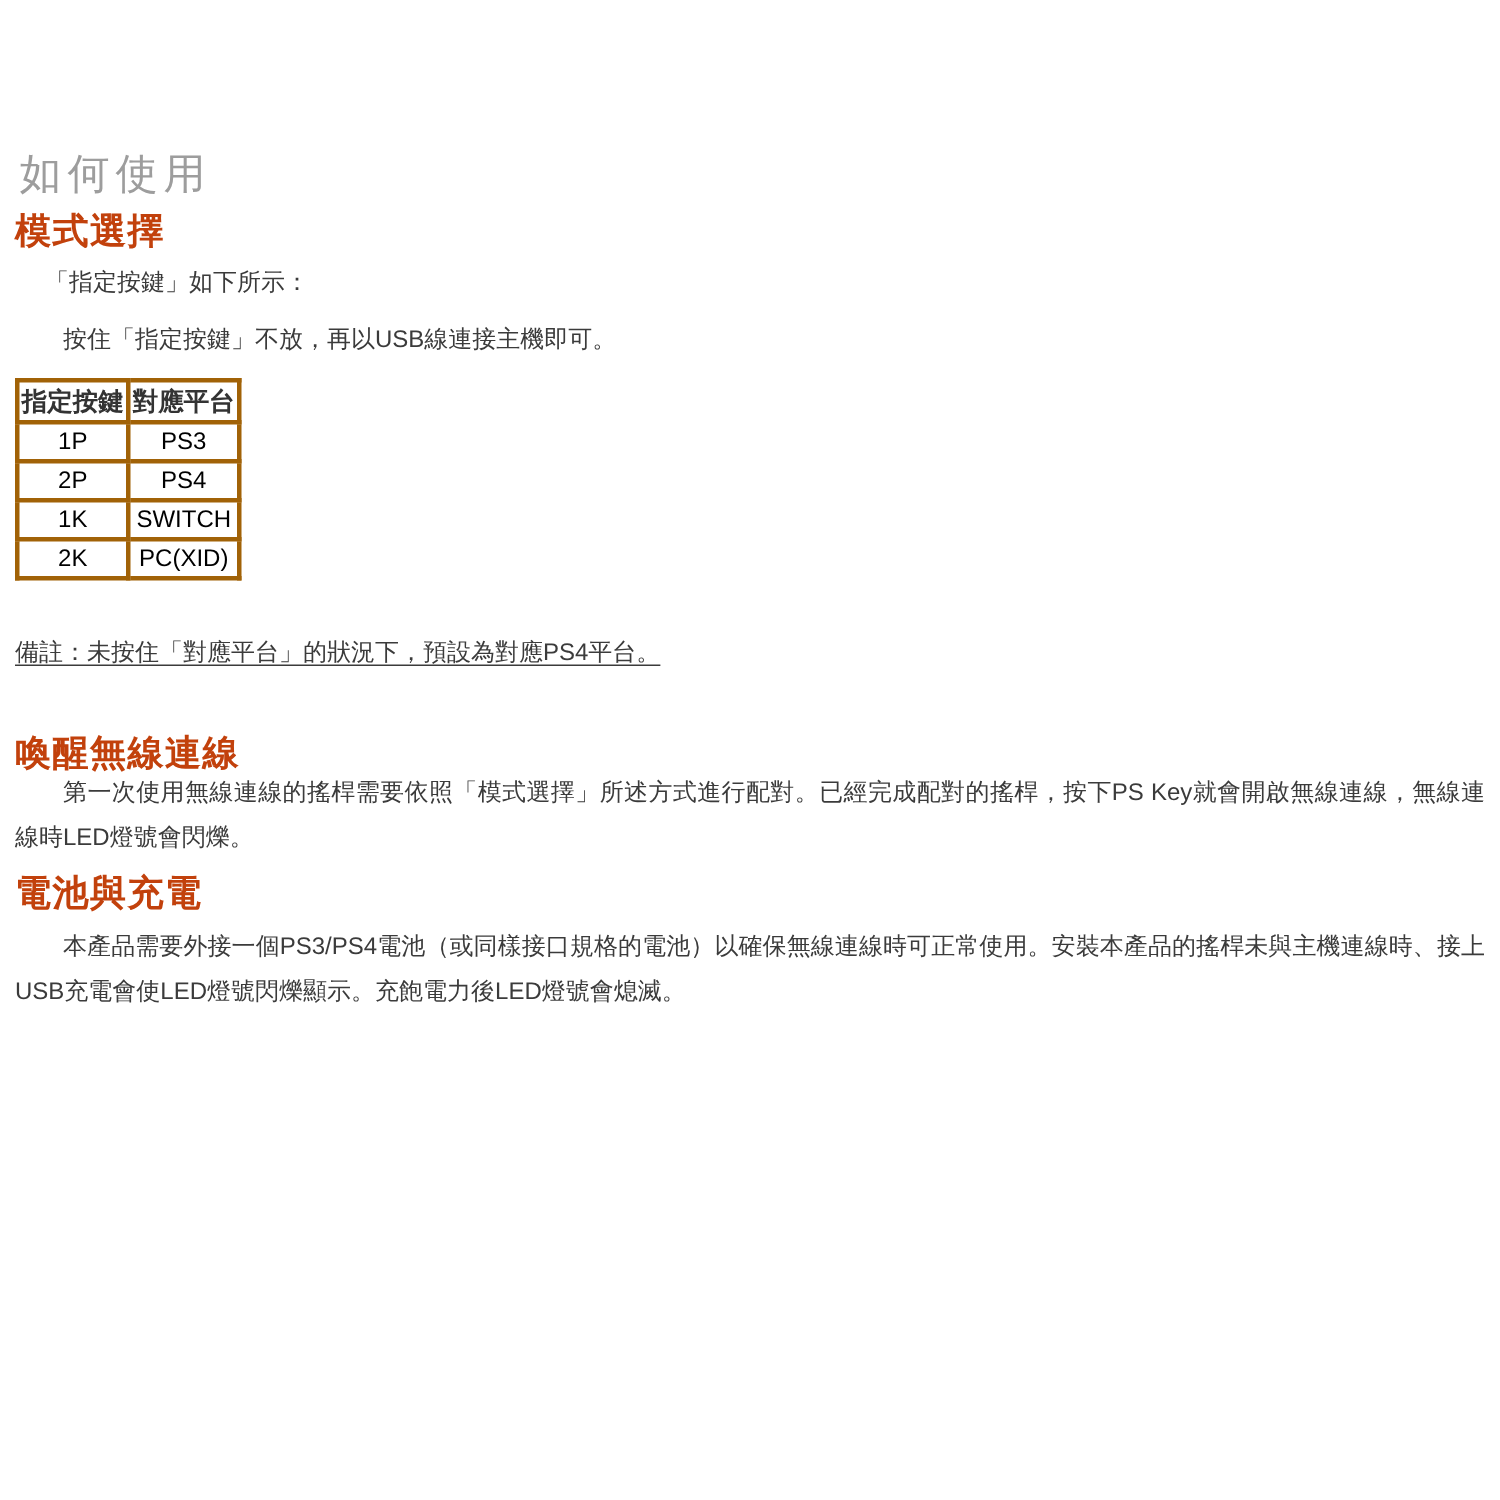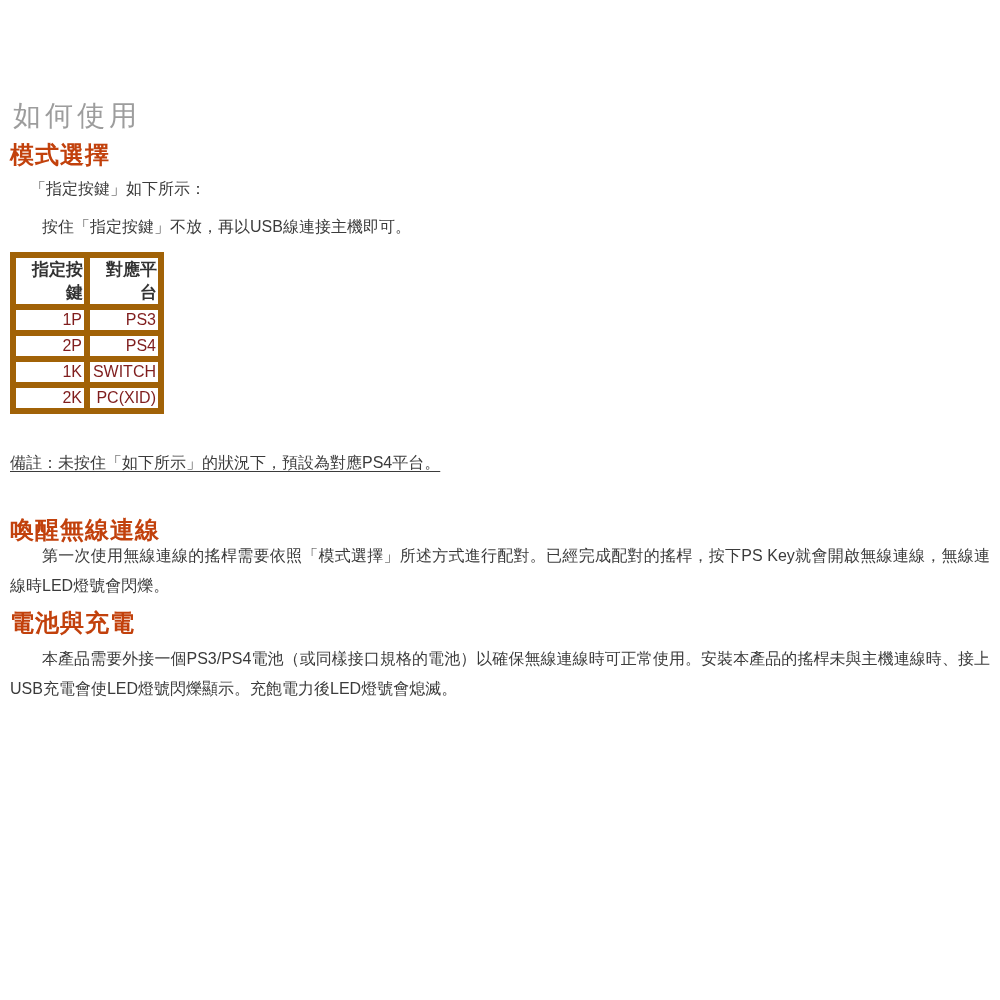--- a/index.html
+++ b/index.html
@@ -48,37 +48,37 @@
   #p-shown   { margin-top: 8px; padding-left: 20px; }
   #p-example { margin-top: 34px; }
   #p-note    { margin-top: 34px; text-decoration: underline; text-underline-offset: 3px; }
   #p-wake    { margin-top: 0; }
   #p-battery { margin-top: 10px; }
   .mode-table {
     margin-top: 10px;
     border-collapse: collapse;
   }
   .mode-table th, .mode-table td {
-    border: 6px solid #a16207;
+    border: 3px solid #a16207;
     width: 74px;
-    text-align: right;
+    text-align: center;
     vertical-align: middle;
   }
   .mode-table th {
     height: 28px;
     font-size: 17px;
     font-weight: 700;
     padding: 0 1px;
     color: #333333;
   }
   .mode-table td {
     height: 26px;
     font-size: 16px;
     padding: 0 2px;
-    color: #7f1d1d;
+    color: #000000;
   }
 </style>
 </head>
 <body>
 
 <div class="doc">
 
   <h1 class="page-title">如何使用</h1>
 
   <h2 class="sec-title" id="t-mode">模式選擇</h2>
@@ -108,21 +108,21 @@
         <td>SWITCH</td>
       </tr>
       <tr>
         <td>2K</td>
         <td>PC(XID)</td>
       </tr>
     </tbody>
   </table>
 
 
-  <p class="body-p" id="p-note">備註：未按住「如下所示」的狀況下，預設為對應PS4平台。</p>
+  <p class="body-p" id="p-note">備註：未按住「對應平台」的狀況下，預設為對應PS4平台。</p>
 
   <h2 class="sec-title" id="t-wake">喚醒無線連線</h2>
 
   <p class="body-p indent justify" id="p-wake">第一次使用無線連線的搖桿需要依照「模式選擇」所述方式進行配對。已經完成配對的搖桿，按下PS Key就會開啟無線連線，無線連線時LED燈號會閃爍。</p>
 
   <h2 class="sec-title" id="t-battery">電池與充電</h2>
 
   <p class="body-p indent justify" id="p-battery">本產品需要外接一個PS3/PS4電池（或同樣接口規格的電池）以確保無線連線時可正常使用。安裝本產品的搖桿未與主機連線時、接上USB充電會使LED燈號閃爍顯示。充飽電力後LED燈號會熄滅。</p>
 
 </div>

